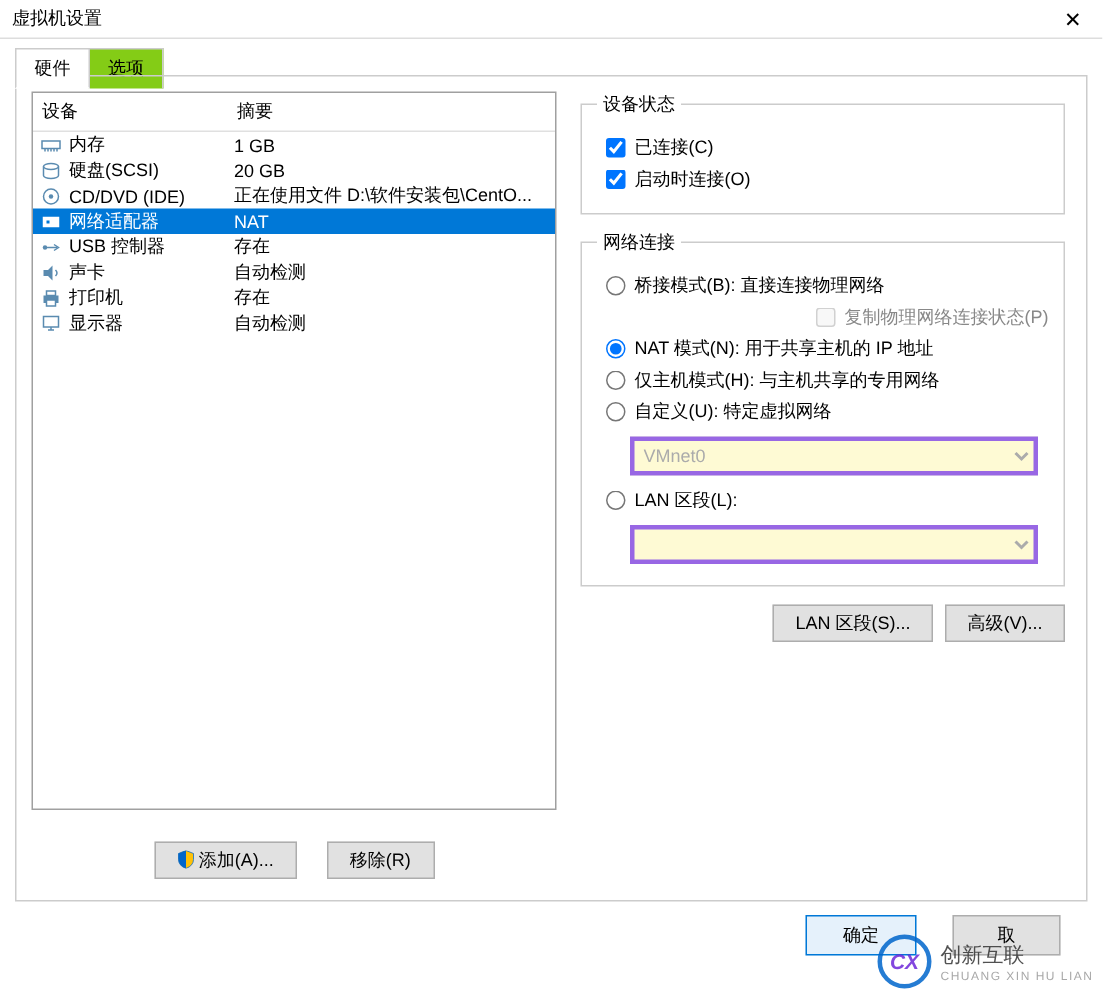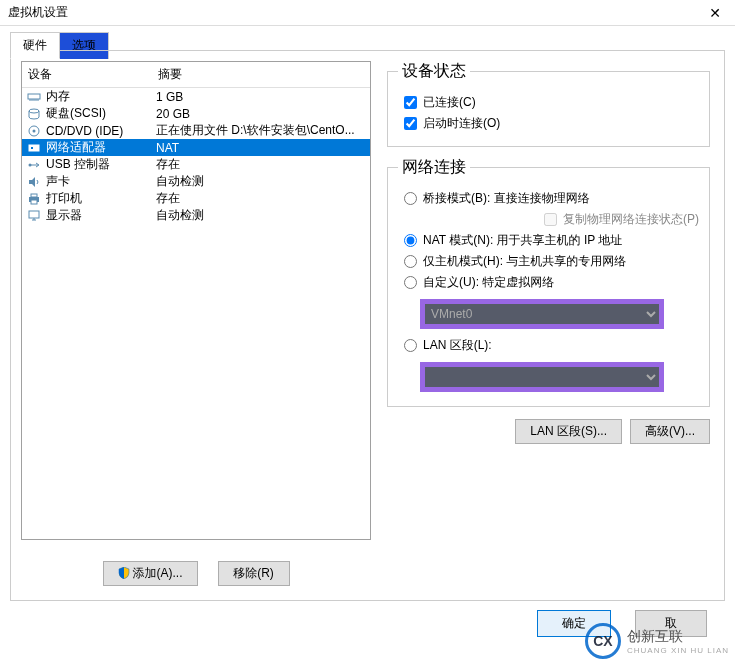--- a/index.html
+++ b/index.html
@@ -3,50 +3,50 @@
   <meta charset="utf-8">
   <style>
     * { box-sizing: border-box; margin: 0; padding: 0; font-family: "Microsoft YaHei", Tahoma, sans-serif; font-size: 12px; }
     body { width: 735px; height: 665px; background: #fff; position: relative; overflow: hidden; }
     .titlebar { height: 26px; display: flex; align-items: center; justify-content: space-between; padding: 0 8px; border-bottom: 1px solid #ddd; }
     .titlebar .title { font-size: 12px; }
     .titlebar .close { font-size: 14px; cursor: pointer; padding: 2px 6px; }
     .tabs { display: flex; margin: 6px 0 0 10px; }
     .tab { padding: 4px 12px; border: 1px solid #ccc; border-bottom: none; background: #fff; cursor: pointer; margin-right: -1px; }
     .tab.active { background: #fff; border-bottom: 1px solid #fff; position: relative; z-index: 2; }
-    .tab.inactive { background: #1d4ed8; }
+    .tab.inactive { background: #84cc16; }
     .panel-border { border: 1px solid #ccc; margin: 0 10px 10px 10px; position: absolute; top: 50px; left: 0; right: 0; bottom: 54px; }
     .content { display: flex; height: 100%; }
     .left { width: 370px; padding: 10px; display: flex; flex-direction: column; }
     .right { flex: 1; padding: 10px 14px 10px 6px; }
     .device-list { border: 1px solid #a0a0a0; flex: 1; background: #fff; overflow: hidden; }
     .device-header { display: flex; padding: 4px 6px; border-bottom: 1px solid #e0e0e0; font-size: 12px; }
     .col-device { width: 130px; }
     .col-summary { flex: 1; }
     .device-row { display: flex; align-items: center; padding: 1px 4px; height: 17px; cursor: pointer; }
     .device-row.selected { background: #0078d7; color: #fff; }
     .device-row .icon { width: 16px; height: 14px; margin-right: 4px; display: inline-flex; align-items: center; justify-content: center; }
     .device-row .name { width: 110px; white-space: nowrap; }
     .device-row .summary { flex: 1; white-space: nowrap; overflow: hidden; text-overflow: ellipsis; }
     .left-buttons { display: flex; justify-content: center; gap: 20px; margin-top: 21px; padding-bottom: 4px;}
     .btn { border: 1px solid #adadad; background: #e1e1e1; padding: 3px 14px; cursor: pointer; font-size: 12px; min-width: 72px; text-align: center;}
     .shield { display:inline-block; width:12px; height:12px; vertical-align: -2px; margin-right:3px;}
     fieldset { border: 1px solid #ccc; margin-bottom: 10px; padding: 8px 10px 10px 10px; }
-    legend { padding: 0 4px; font-size: 16px; }
+    legend { padding: 0 4px; font-size: 12px; }
     .checkbox-row, .radio-row { display: flex; align-items: center; margin: 4px 0 4px 6px; font-size: 12px; }
     .checkbox-row input, .radio-row input { margin-right: 6px; }
     .checkbox-row.disabled, .radio-row.disabled { color: #888; }
     .checkbox-row.indent { margin-left: 28px; justify-content: flex-end; }
-    select { width: 244px; margin: 4px 0 4px 22px; padding: 2px; border: 5px solid #6d28d9; background: #0f172a; font-size: 12px; }
+    select { width: 272px; margin: 4px 0 4px 22px; padding: 2px; border: 3px solid #6d28d9; background: #fef9c3; font-size: 12px; }
     select:disabled { color: #888; }
     .right-buttons { display: flex; justify-content: flex-end; gap: 8px; margin-top: 12px; }
     .bottom-bar { position: absolute; bottom: 28px; right: 28px; display: flex; gap: 24px; }
     .btn-primary { border: 1px solid #0078d7; background: #e5f1fb; padding: 4px 24px; cursor: pointer; font-size: 12px; }
     .watermark { position: absolute; right: 6px; bottom: 6px; display: flex; align-items: center; gap: 6px; opacity: 0.85; }
-    .watermark .logo-circle { width: 36px; height: 36px; border: 3px solid #0066cc; border-radius: 50%; display:flex; align-items:center; justify-content:center; color:#0f172a; font-weight:bold; font-size:14px; }
+    .watermark .logo-circle { width: 36px; height: 36px; border: 3px solid #0066cc; border-radius: 50%; display:flex; align-items:center; justify-content:center; color:#6d28d9; font-weight:bold; font-size:14px; font-style:italic;}
     .watermark .logo-text { font-size: 14px; color: #333; }
     .watermark .logo-sub { font-size: 8px; color: #999; letter-spacing: 1px; display:block;}
     svg { display: block; }
   </style>
 </head>
 <body>
 
 <div class="titlebar">
   <span class="title">虚拟机设置</span>
   <span class="close">✕</span>

